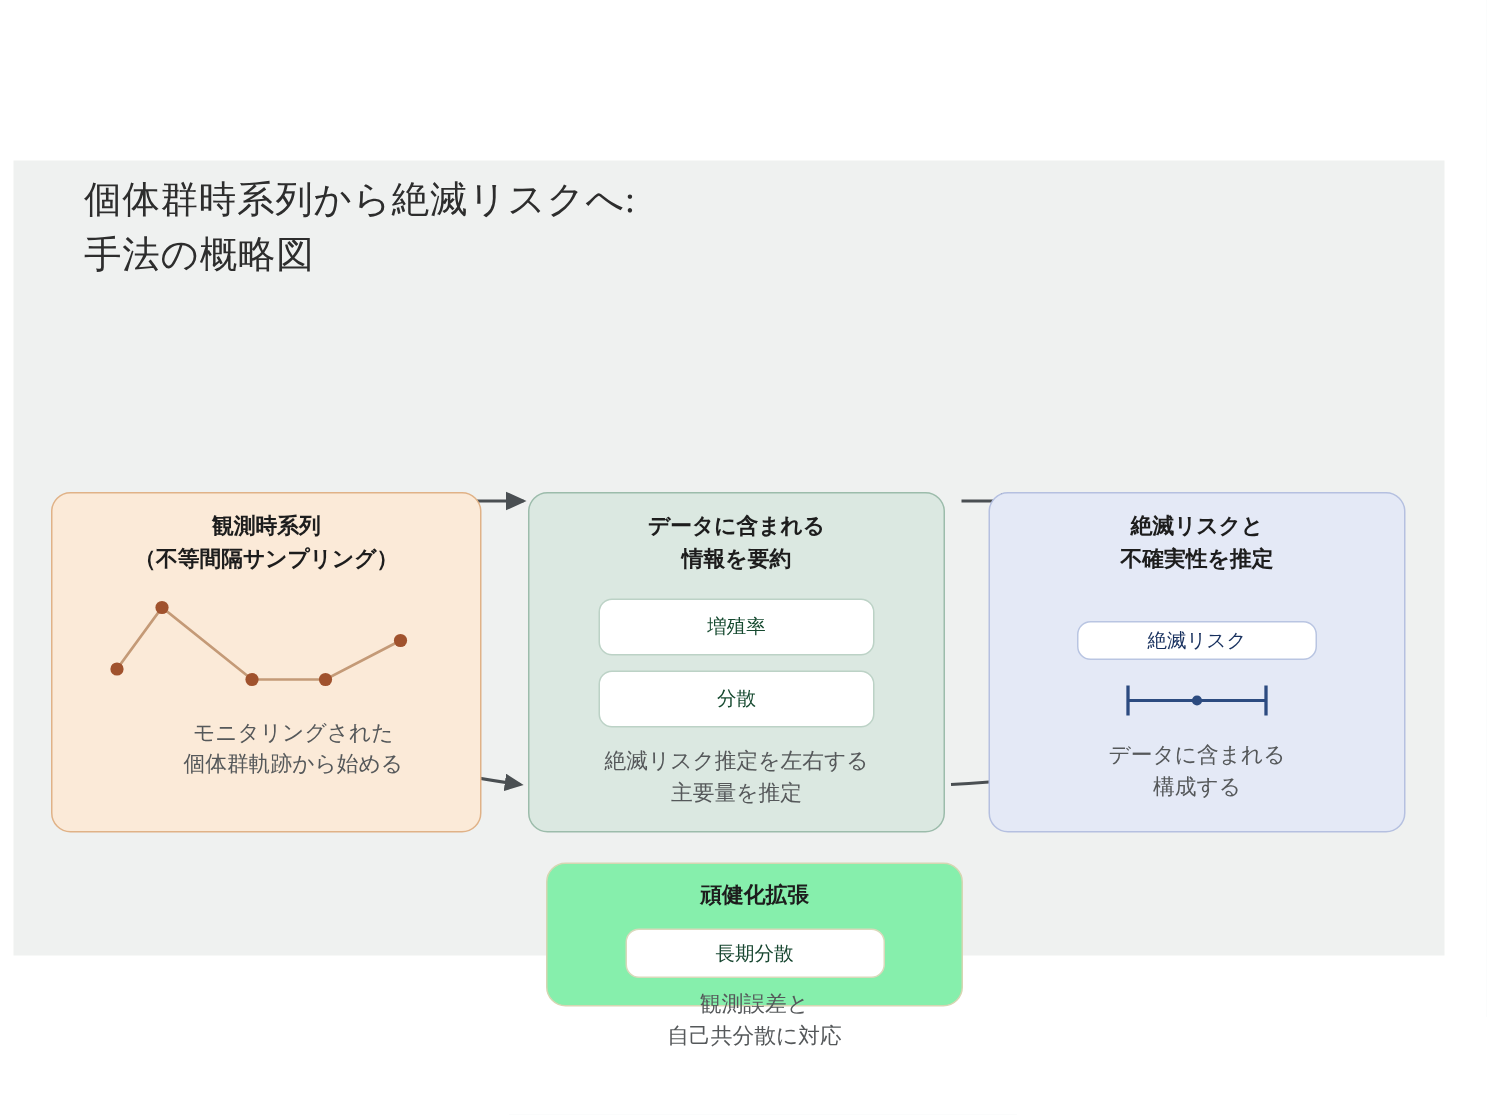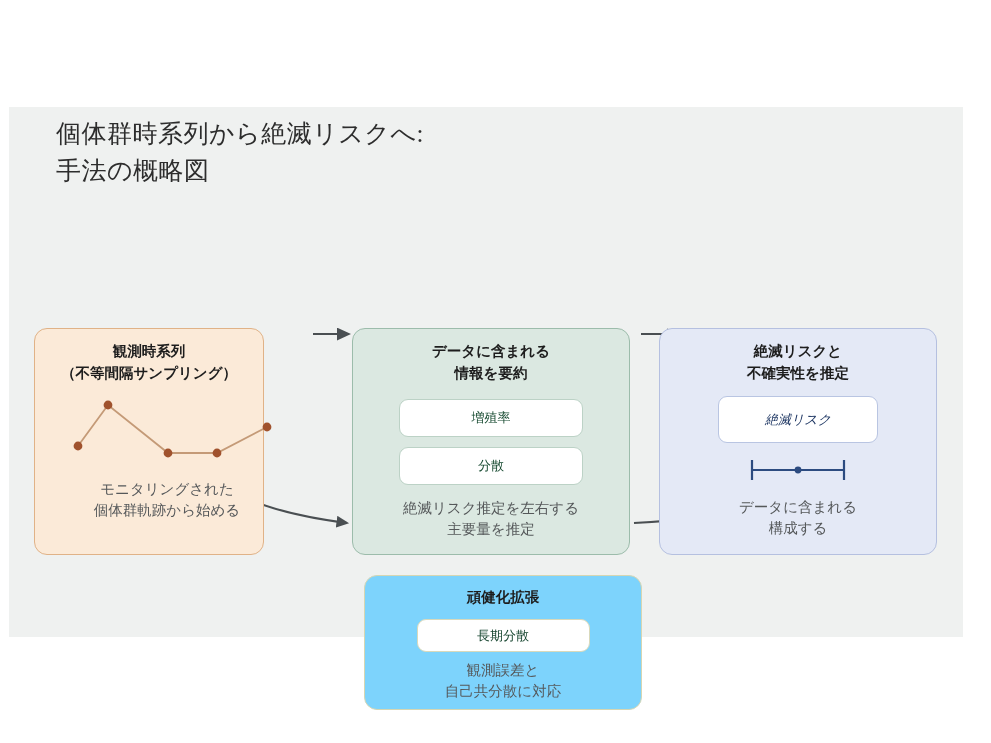--- a/index.html
+++ b/index.html
@@ -66,21 +66,21 @@
     border-style: solid;
     font-family: "DejaVu Sans", "Liberation Sans", sans-serif;
     font-size: 13px;
     display: flex;
     align-items: center;
     justify-content: center;
   }
 
   
   #card-observed {
-    left: 25px; top: 221px; width: 230px; height: 227px;
+    left: 25px; top: 221px; width: 287px; height: 227px;
     background: #fbead8; border-color: #e0b287;
   }
   #card-observed .card-title { margin-top: 11px; }
   #card-observed .card-caption { position: absolute; left: 0; right: 0; top: 150px; padding-left: 36px; }
 
   
   #card-summary {
     left: 343px; top: 221px; width: 278px; height: 227px;
     background: #dbe8e1; border-color: #9cbcab;
   }
@@ -89,28 +89,28 @@
   #card-summary #pill-growth-rate { margin-top: 15px; }
   #card-summary #pill-variance { margin-top: 10px; }
   #card-summary .card-caption { margin-top: 13px; }
 
   
   #card-risk {
     left: 650px; top: 221px; width: 278px; height: 227px;
     background: #e4e9f6; border-color: #b5c0e0;
   }
   #card-risk .card-title { margin-top: 11px; }
-  #card-risk .pill { width: 160px; height: 47px; border-color: #b9c5e2; color: #17305e; margin-top: 12px; font-style: italic;}
+  #card-risk .pill { width: 160px; height: 26px; border-color: #b9c5e2; color: #17305e; margin-top: 30px;}
   #card-risk .card-caption { margin-top: 12px; }
   #errorbar-graphic { display: block; margin: 12px auto 0; }
 
   
   #card-robust {
-    left: 355px; top: 468px; width: 278px; height: 135px;
-    background: #7dd3fc; border-color: #d6d6b2;
+    left: 355px; top: 468px; width: 278px; height: 96px;
+    background: #86efac; border-color: #d6d6b2;
   }
   #card-robust .card-title { margin-top: 10px; }
   #card-robust .pill { width: 173px; height: 33px; border-color: #d9d9bb; color: #16452f; margin-top: 11px;}
   #card-robust .card-caption { margin-top: 8px; }
 
   
   #connectors {
     position: absolute;
     left: 0; top: 0;
     width: 954px; height: 530px;

